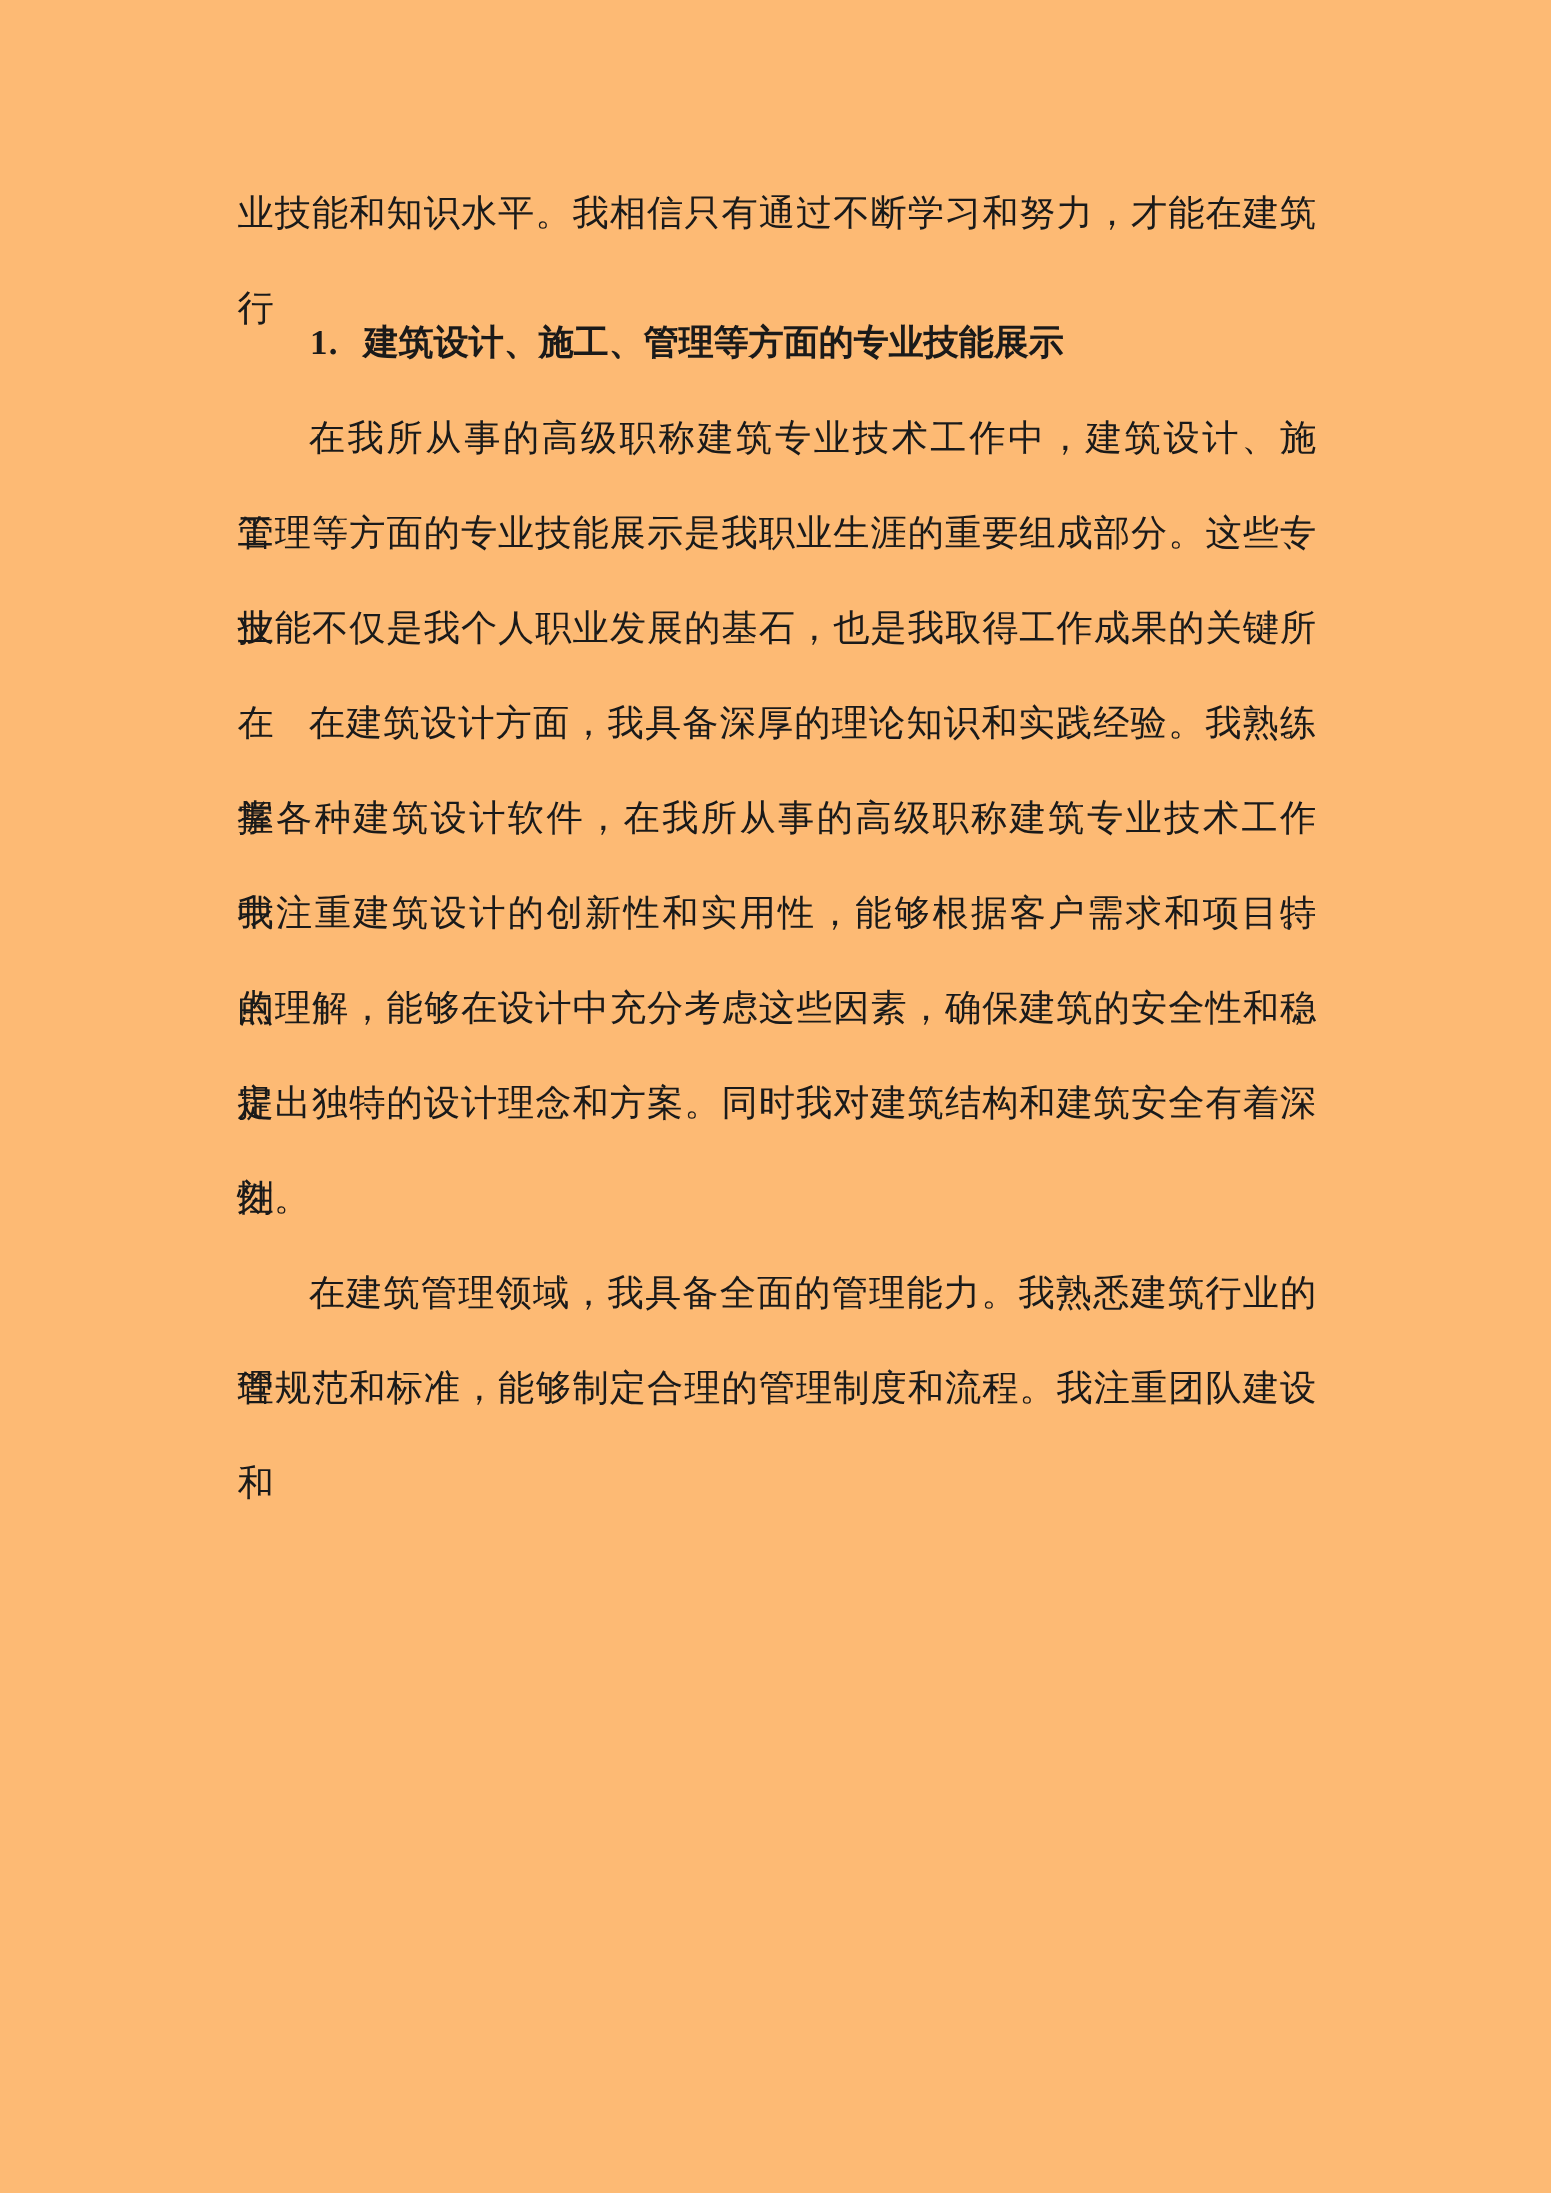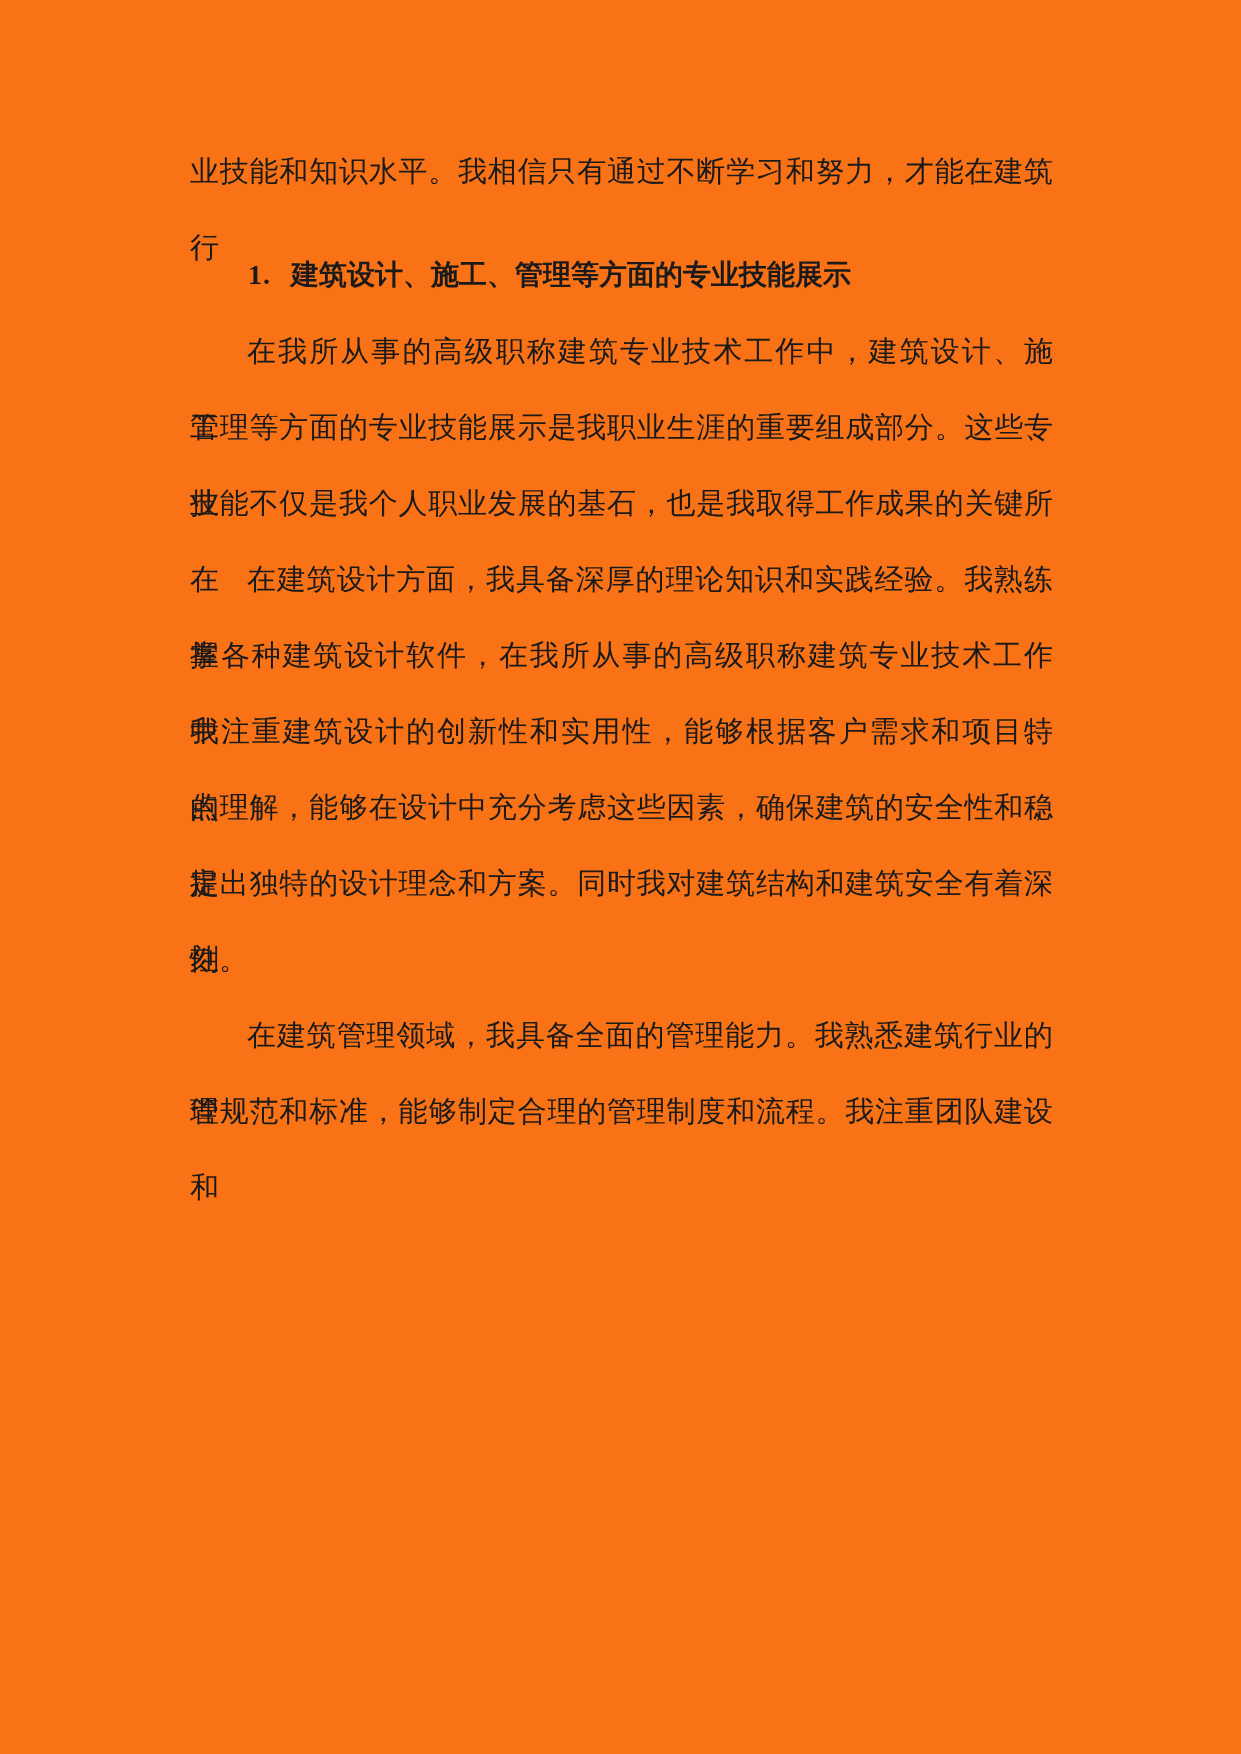--- a/index.html
+++ b/index.html
@@ -4,21 +4,21 @@
 <style>
   html, body {
     margin: 0;
     padding: 0;
     background: #ffffff;
   }
   .page {
     position: relative;
     width: 1241px;
     height: 1754px;
-    background: #f97316;
+    background: #fdba74;
     overflow: hidden;
     font-family: "Liberation Serif", "DejaVu Serif", serif;
     color: #1a1a1a;
     box-sizing: border-box;
     padding: 133px 188px 0 190px;
   }
   .ln {
     height: 76px;
     line-height: 76px;
     font-size: 29px;

